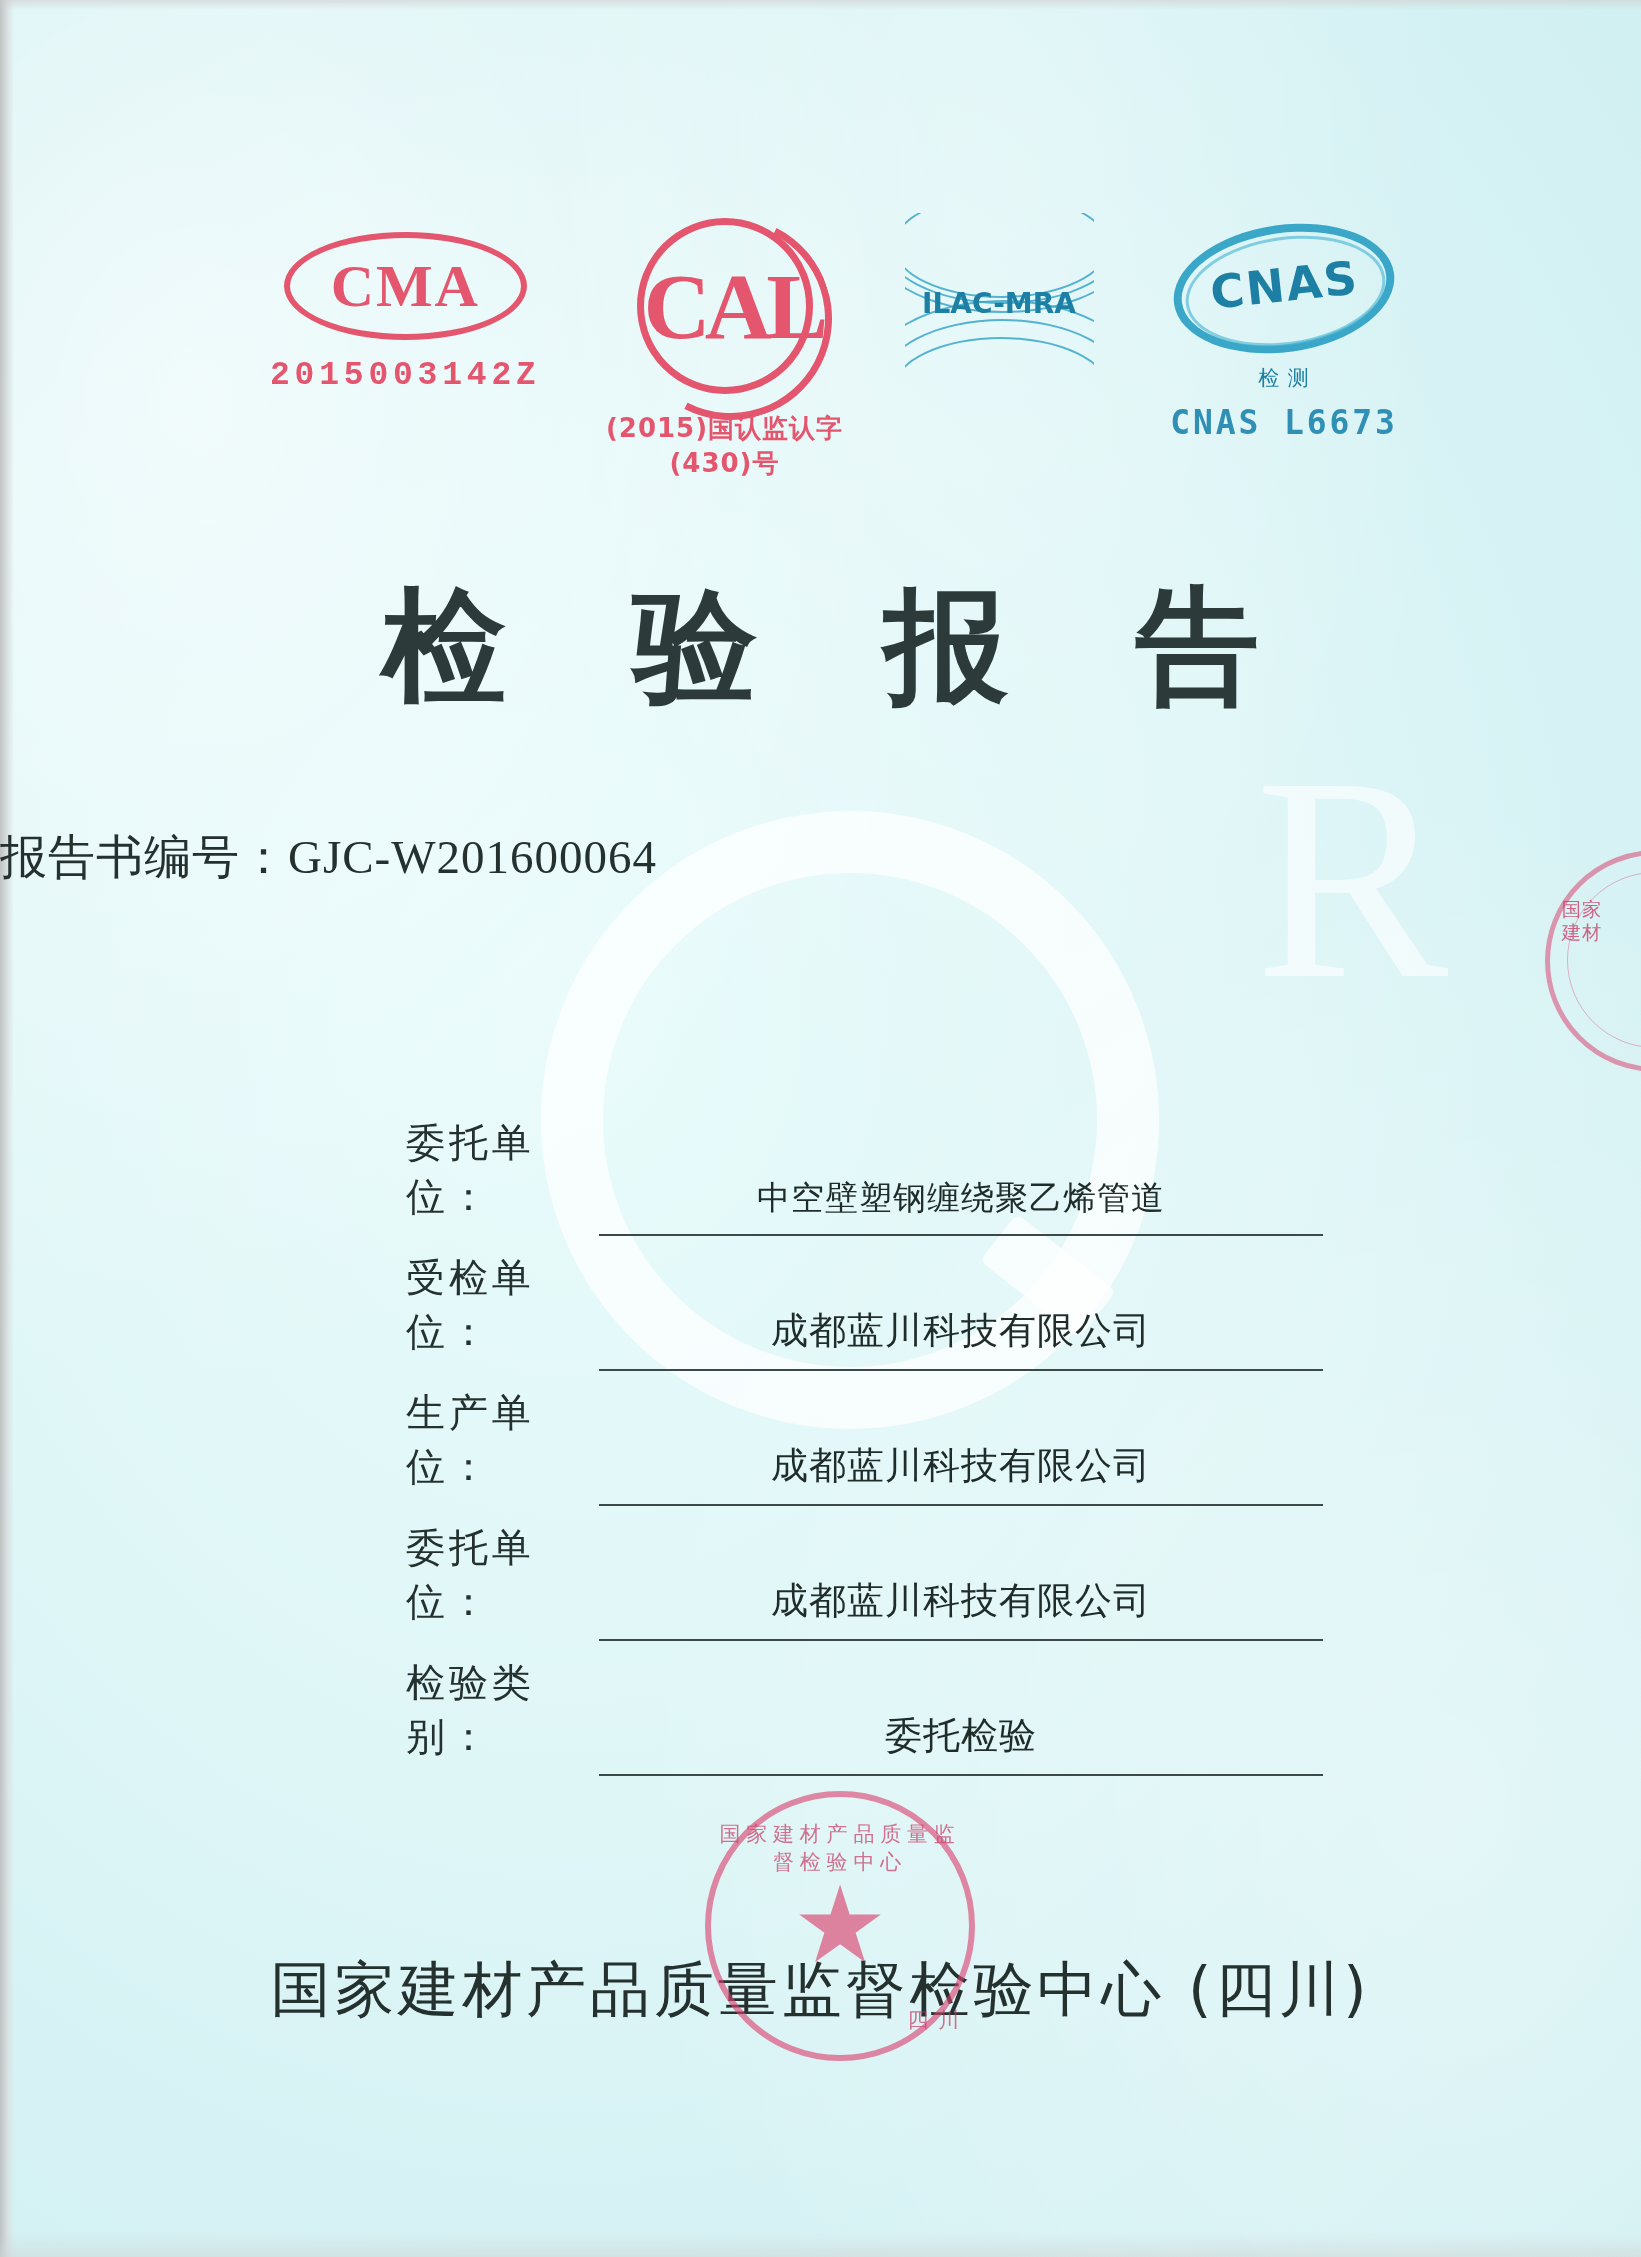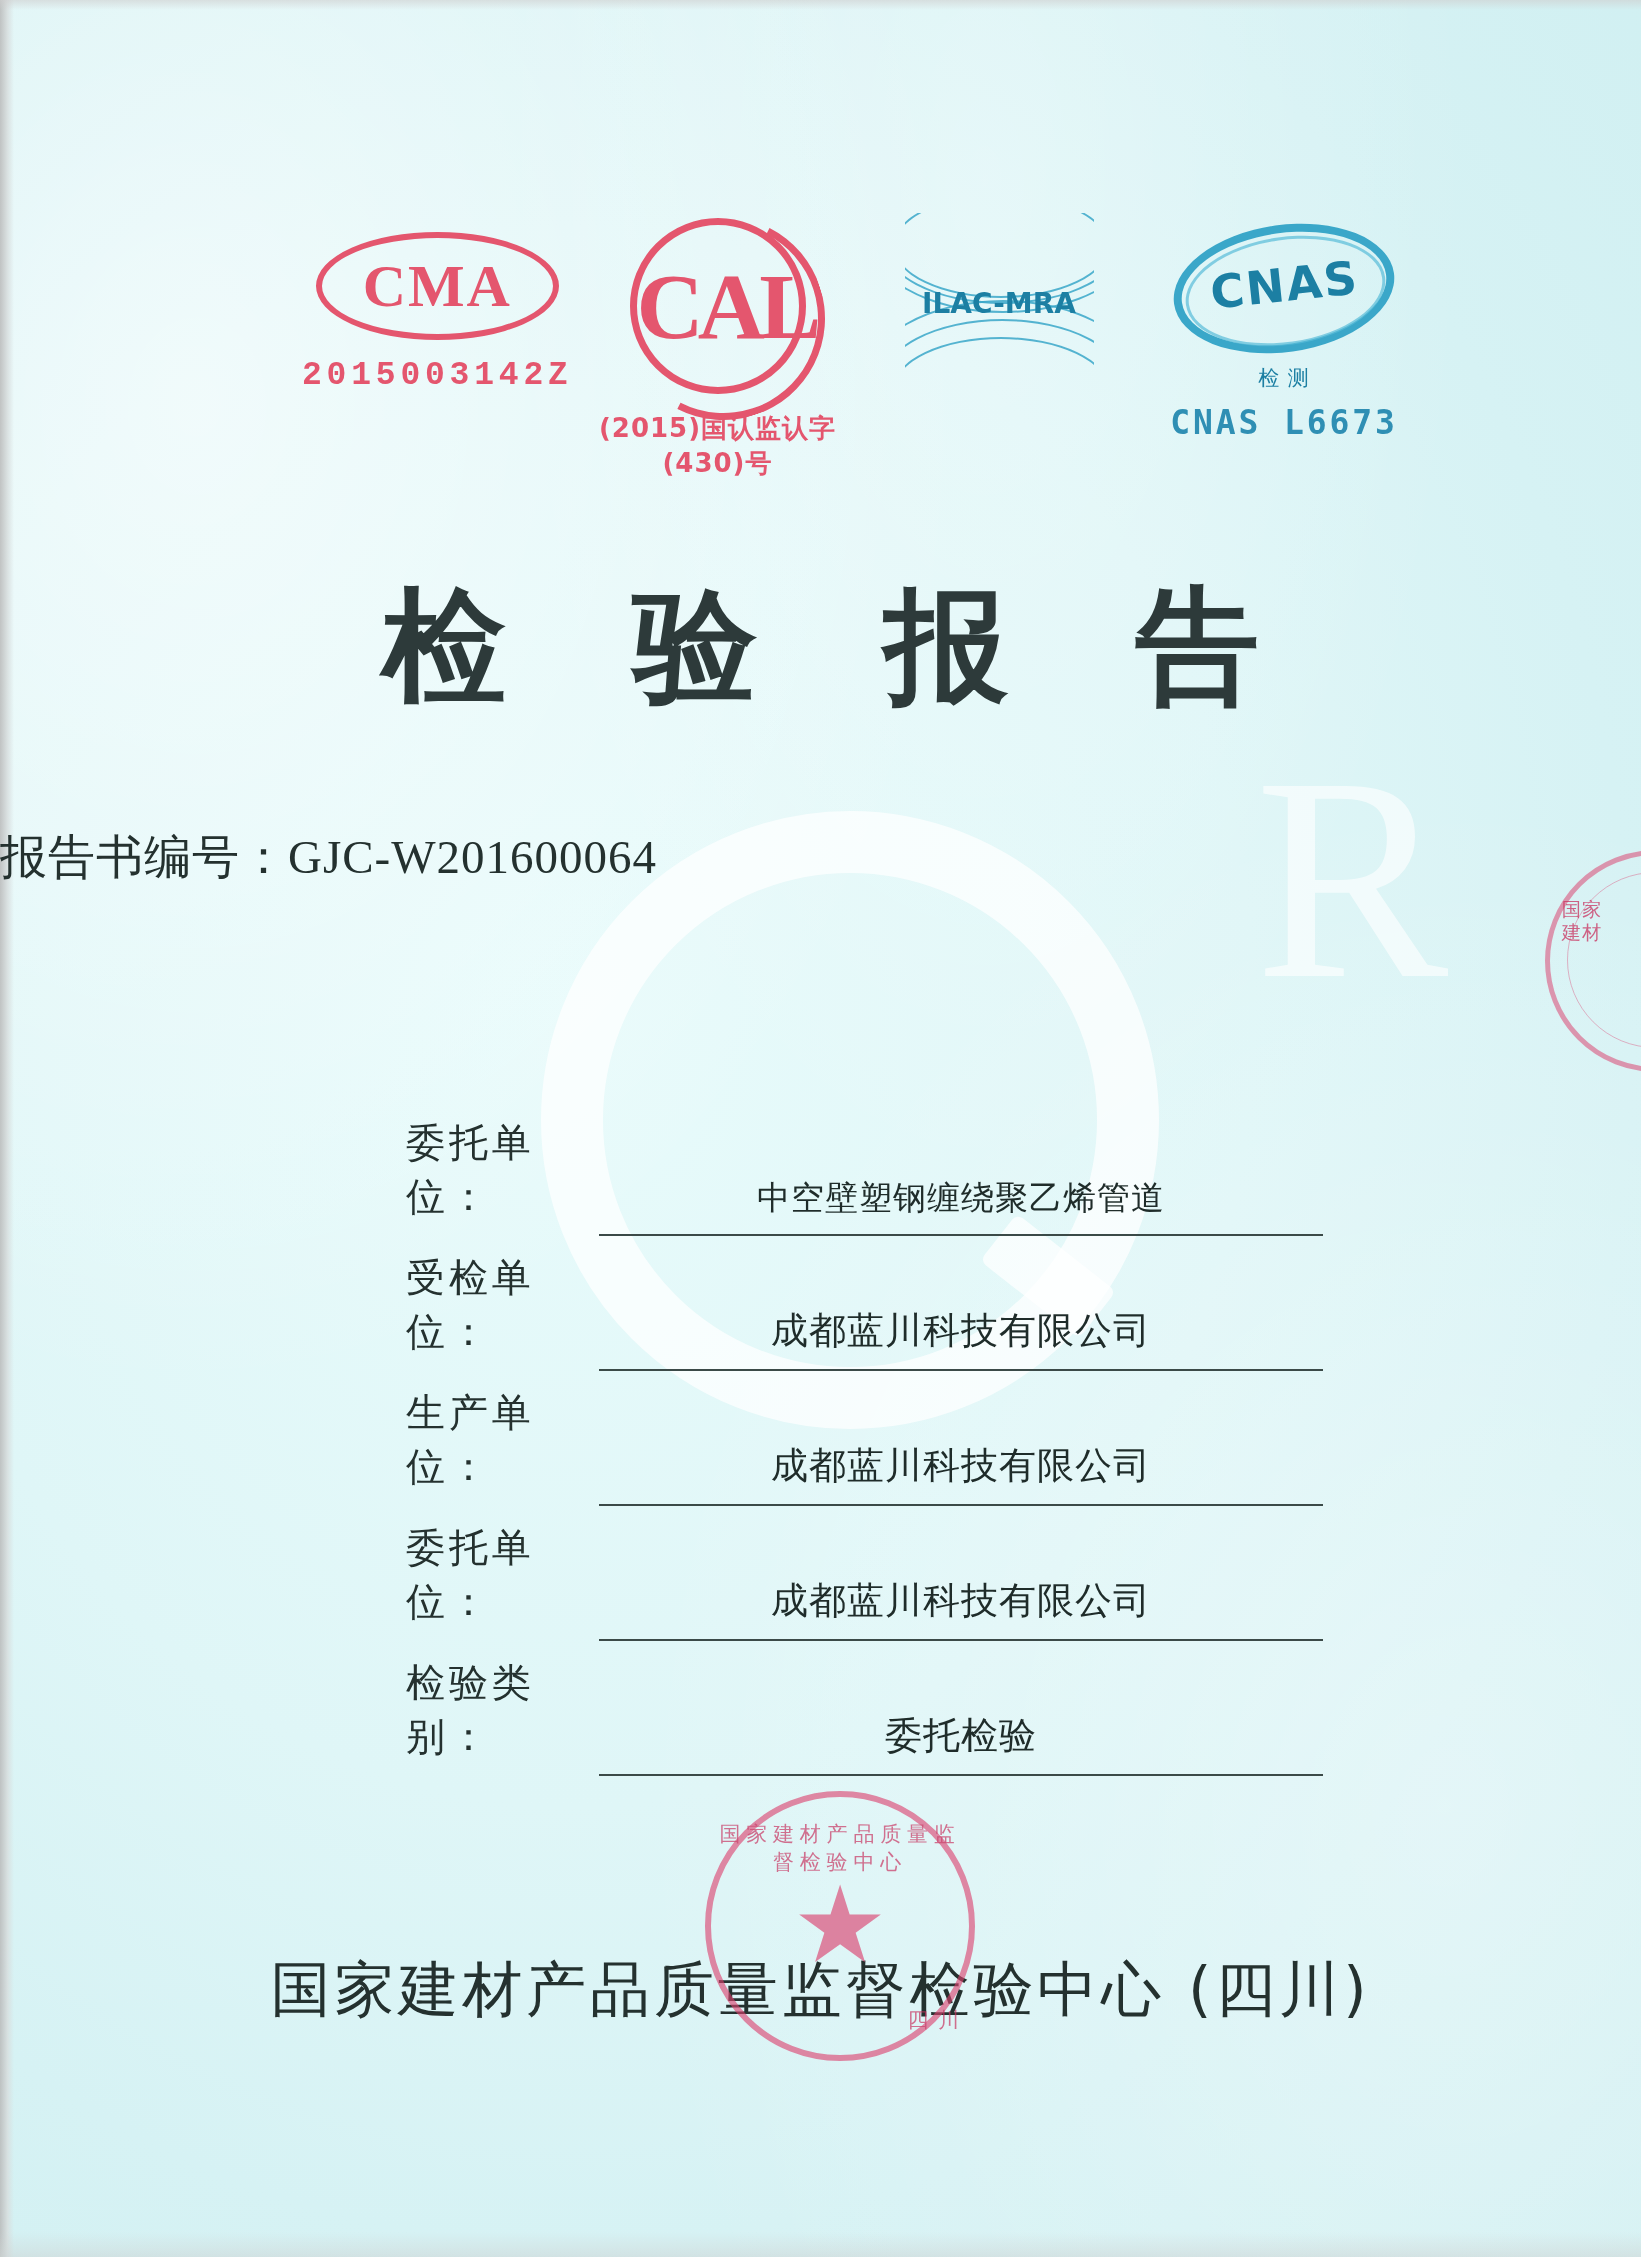--- a/index.html
+++ b/index.html
@@ -95,21 +95,21 @@
     left: 246px;
     top: 208px;
     width: 1188px;
     height: 280px;
   }
   .mark {
     position: absolute;
     text-align: center;
   }
   
-  .mark-cma { left: 19.3px; top: 24px; width: 280px; margin-left: 32px; }
+  .mark-cma { left: 19.3px; top: 24px; width: 280px; }
   .cma-oval {
     width: 243px;
     height: 108px;
     border: 6.8px solid #e4566e;
     border-radius: 50% / 50%;
     box-sizing: border-box;
     position: relative;
     margin: 0 auto;
   }
   .cma-text {
@@ -124,21 +124,21 @@
   }
   .cma-number {
     margin-top: 17.4px;
     font-family: "Liberation Mono", monospace;
     font-size: 33px;
     letter-spacing: 4.8px;
     color: #e4566e;
     font-weight: bold;
   }
   
-  .mark-cal { left: 312px; top: 9.7px; width: 319px; }
+  .mark-cal { left: 319px; top: 9.7px; width: 319px; }
   .cal-circle {
     width: 176px;
     height: 176px;
     border: 7.7px solid #e4566e;
     border-radius: 50%;
     position: relative;
     margin: 0 auto;
     box-sizing: border-box;
   }
   .cal-letters {

